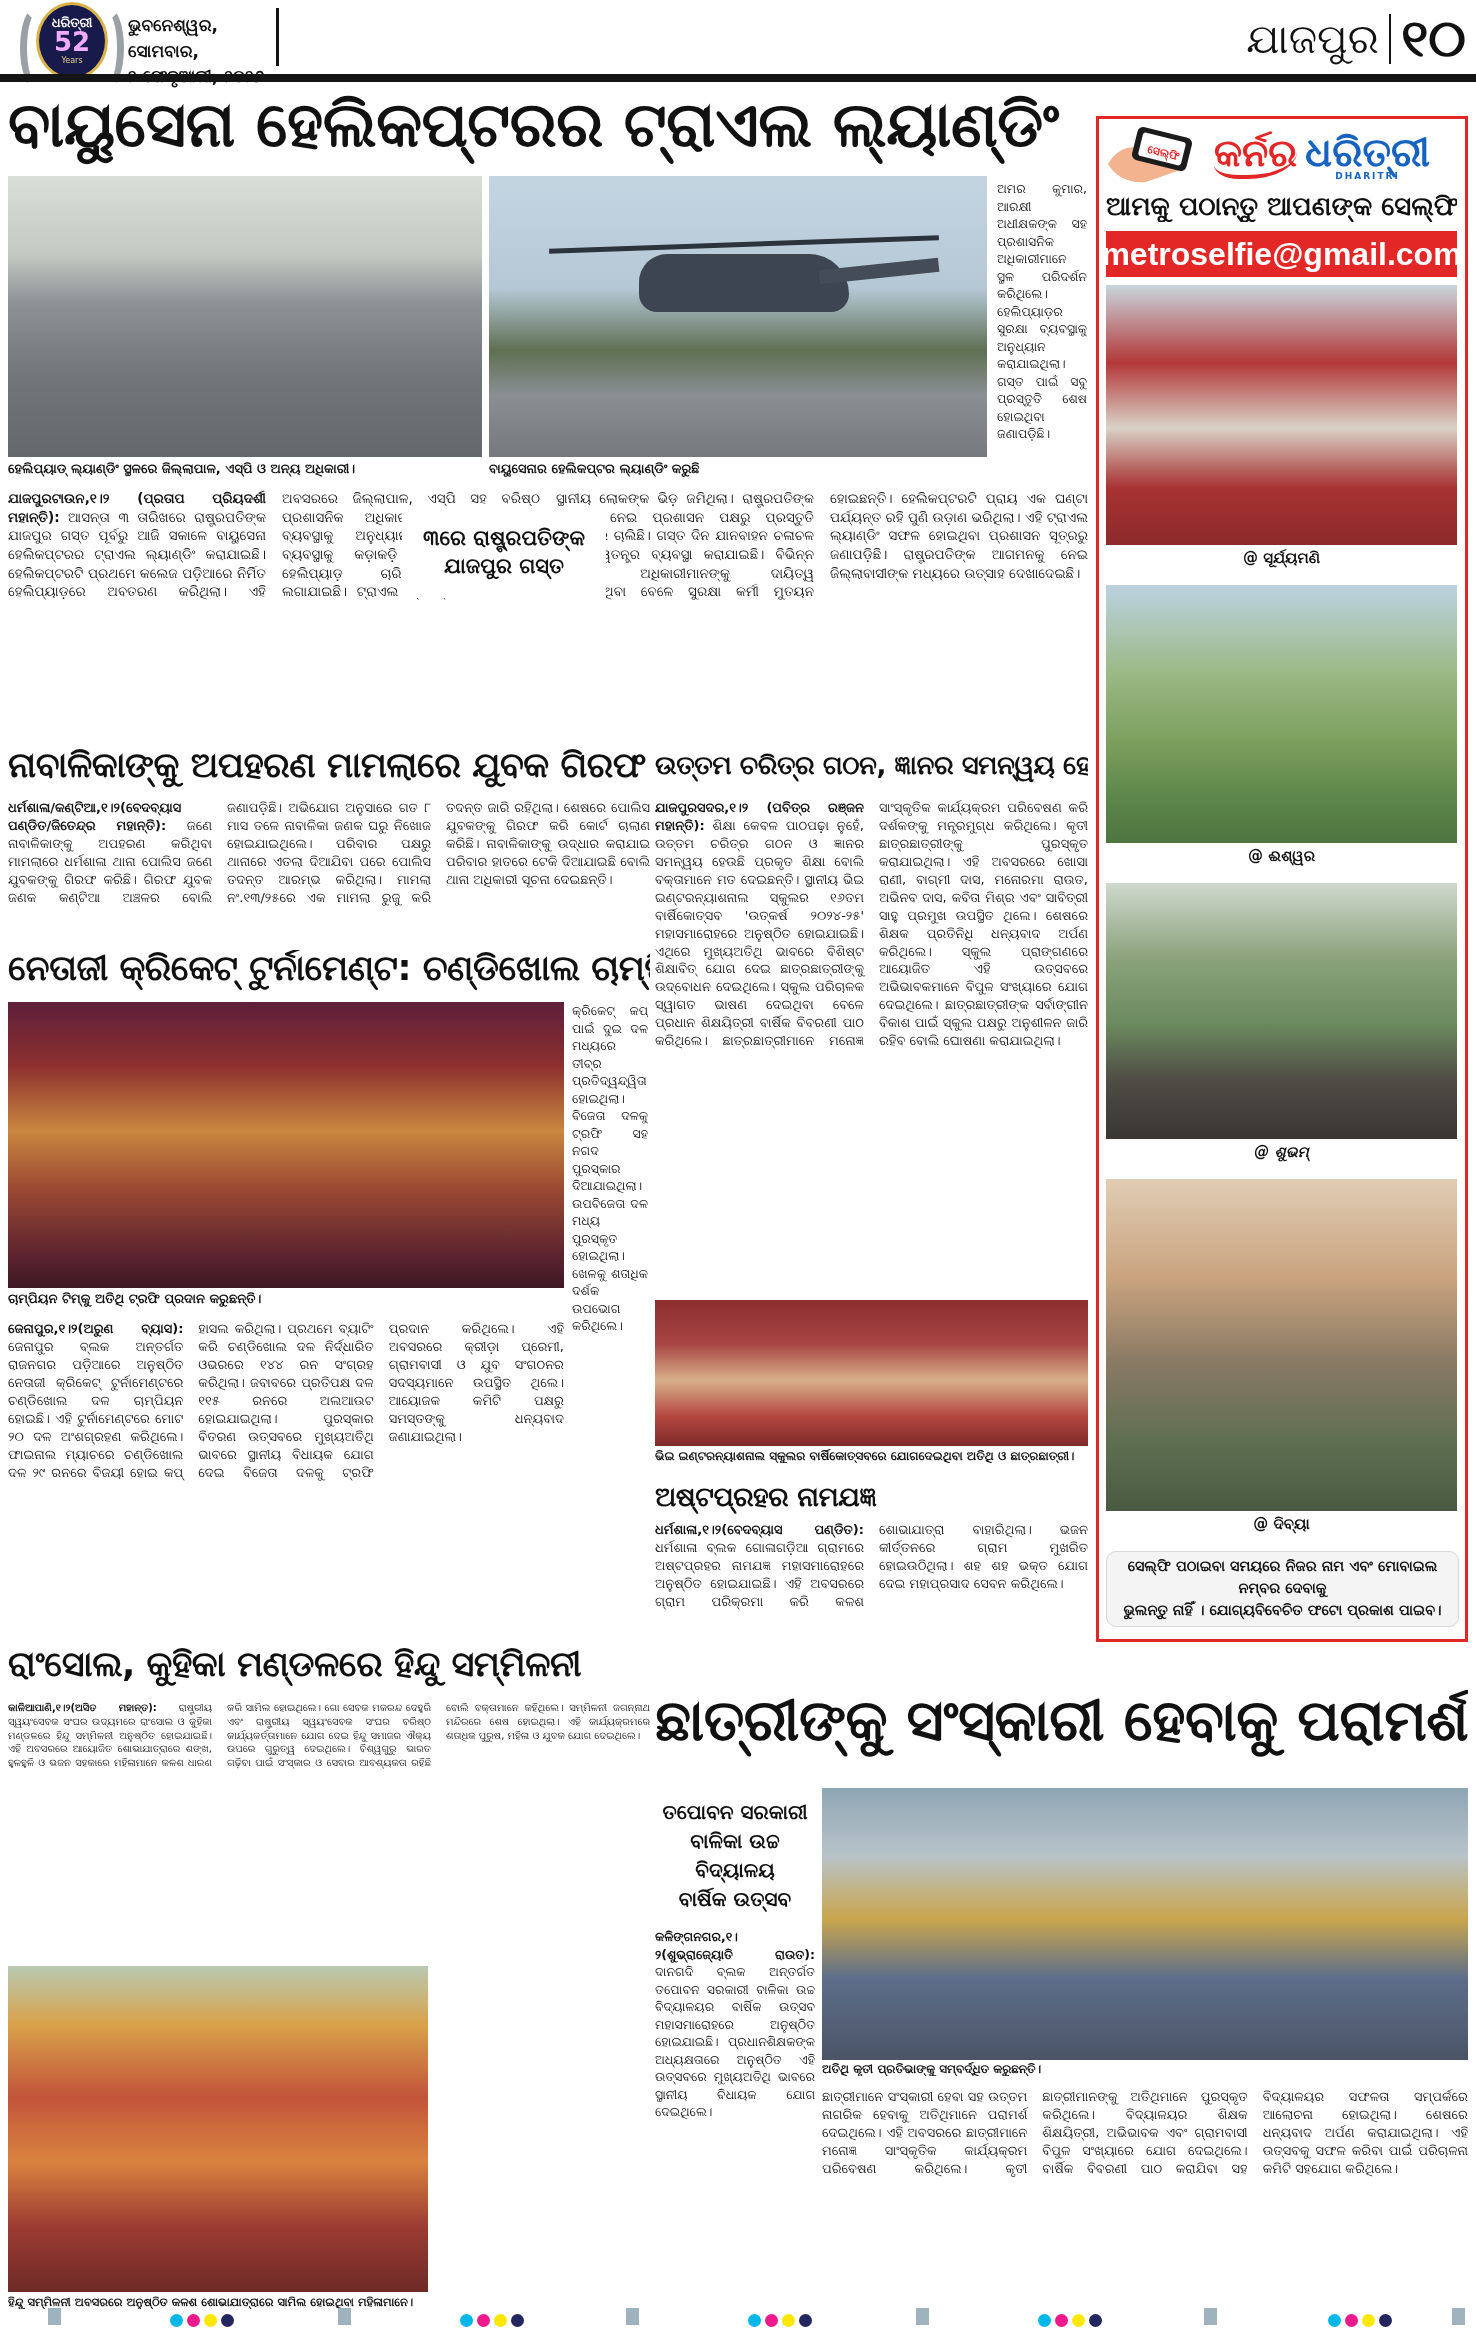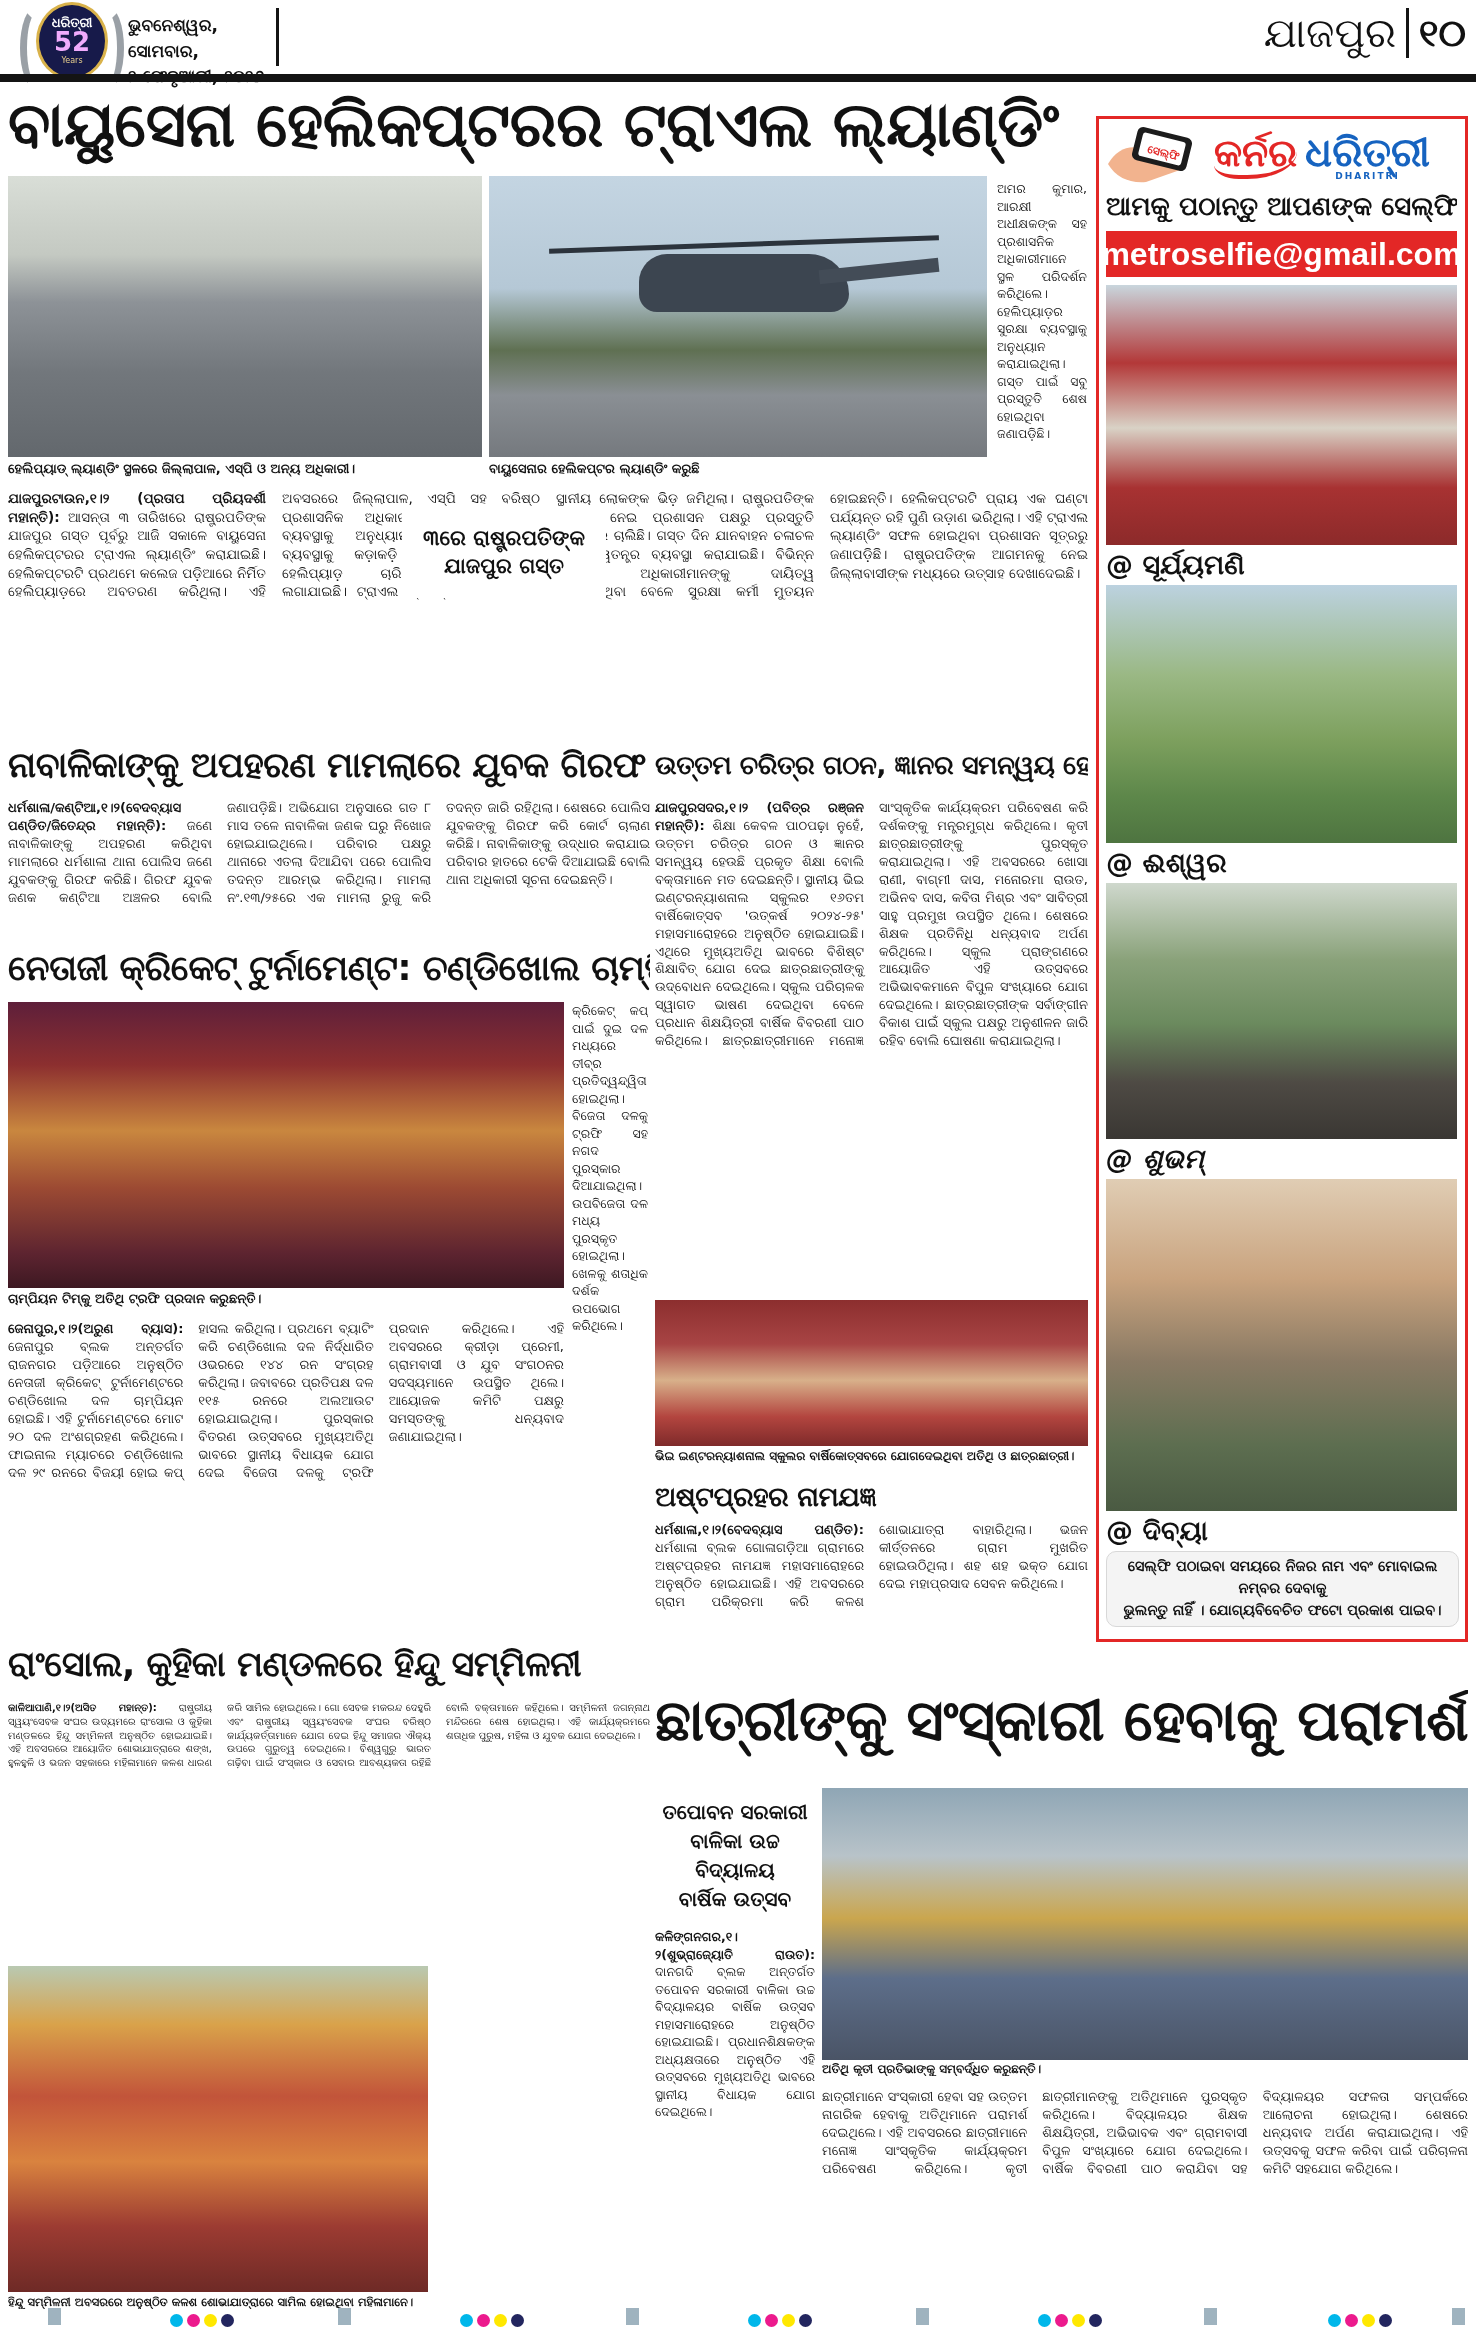--- a/index.html
+++ b/index.html
@@ -15,21 +15,21 @@
   #logo-badge{position:absolute;left:12px;top:0;width:72px;height:78px;background:#171a4a;border:3px solid #d9b24a;
               border-radius:50%;display:flex;flex-direction:column;align-items:center;justify-content:center;box-sizing:border-box;}
   #logo-badge .nm{color:#fff;font-size:13px;font-weight:bold;line-height:1;}
   #logo-badge .yr{color:#f0abfc;font-size:26px;font-weight:bold;line-height:1;}
   #logo-badge .yl{color:#e8cf8e;font-size:8px;line-height:1.4;}
   #dateline{left:128px;top:13px;width:150px;font-size:17px;font-weight:bold;line-height:1.5;}
   #date-divider{left:276px;top:8px;width:2.5px;height:58px;background:#141414;}
   #edition-box{right:10px;top:8px;display:flex;align-items:center;gap:10px;}
   #edition-name{font-size:41px;font-weight:normal;}
   #edition-sep{width:2.5px;height:50px;background:#141414;}
-  #page-number{font-size:38px;font-weight:bold;}
+  #page-number{font-size:52px;font-weight:bold;}
   
   .headline{font-weight:bold;white-space:nowrap;overflow:hidden;letter-spacing:-.5px;line-height:1.08;}
   .byline{font-weight:bold;}
   .bodyblock{font-size:13.5px;line-height:1.38;text-align:justify;overflow:hidden;}
   .cols3{column-count:3;column-gap:15px;}
   .cols4{column-count:4;column-gap:16px;}
   .cols2{column-count:2;column-gap:15px;}
   .caption{font-size:13px;font-weight:bold;overflow:hidden;white-space:nowrap;}
   .photo{overflow:hidden;}
   
@@ -86,21 +86,21 @@
   #sp-header{top:4px;height:66px;display:flex;align-items:center;}
   #sp-hand{width:104px;height:60px;flex:none;}
   #sp-corner{color:#e32726;font-size:38px;font-weight:bold;margin-left:4px;border-bottom:4px solid #e32726;border-radius:0 0 60% 30%;line-height:1.1;}
   #sp-brand{margin-left:8px;text-align:center;line-height:1;}
   #sp-brand .b1{color:#1663c0;font-size:40px;font-weight:bold;}
   #sp-brand .b2{color:#1663c0;font-size:9px;font-weight:bold;letter-spacing:2px;}
   #sp-tagline{top:72px;font-size:26px;font-weight:bold;text-align:center;white-space:nowrap;overflow:hidden;}
   #sp-band{top:112px;height:46px;background:#e32726;color:#fff;display:flex;align-items:center;justify-content:center;
            font-size:32px;font-weight:bold;font-family:"Liberation Sans",sans-serif;}
   .sp-photo{position:absolute;left:7px;width:351px;overflow:hidden;}
-  .sp-cap{position:absolute;left:7px;width:351px;height:30px;font-size:27px;font-weight:bold;text-align:left;}
+  .sp-cap{position:absolute;left:7px;width:351px;height:30px;font-size:15px;font-weight:bold;text-align:center;}
   #sp-photo-1{top:166px;height:260px;background:linear-gradient(180deg,#c9d6dd 0%,#b33838 30%,#d9d2c6 55%,#a83232 78%,#8c2a2a 100%);}
   #sp-cap-1{top:430px;}
   #sp-photo-2{top:466px;height:258px;background:linear-gradient(180deg,#bcd2e0 0%,#9ab884 35%,#7da05e 60%,#5d874a 82%,#4e7440 100%);}
   #sp-cap-2{top:728px;}
   #sp-photo-3{top:764px;height:256px;background:linear-gradient(180deg,#cfd8cd 0%,#8aa27a 30%,#6b8a5e 55%,#4e4a44 78%,#3a3733 100%);}
   #sp-cap-3{top:1024px;font-style:italic;}
   #sp-photo-4{top:1060px;height:332px;background:linear-gradient(180deg,#e0cdb4 0%,#c9a37e 30%,#8a7a64 55%,#5d6e50 80%,#4a5a42 100%);}
   #sp-cap-4{top:1396px;}
   #sp-note{top:1432px;height:74px;background:#f4f4f4;border:1px solid #d8d8d8;border-radius:10px;
            display:flex;flex-direction:column;align-items:center;justify-content:center;

